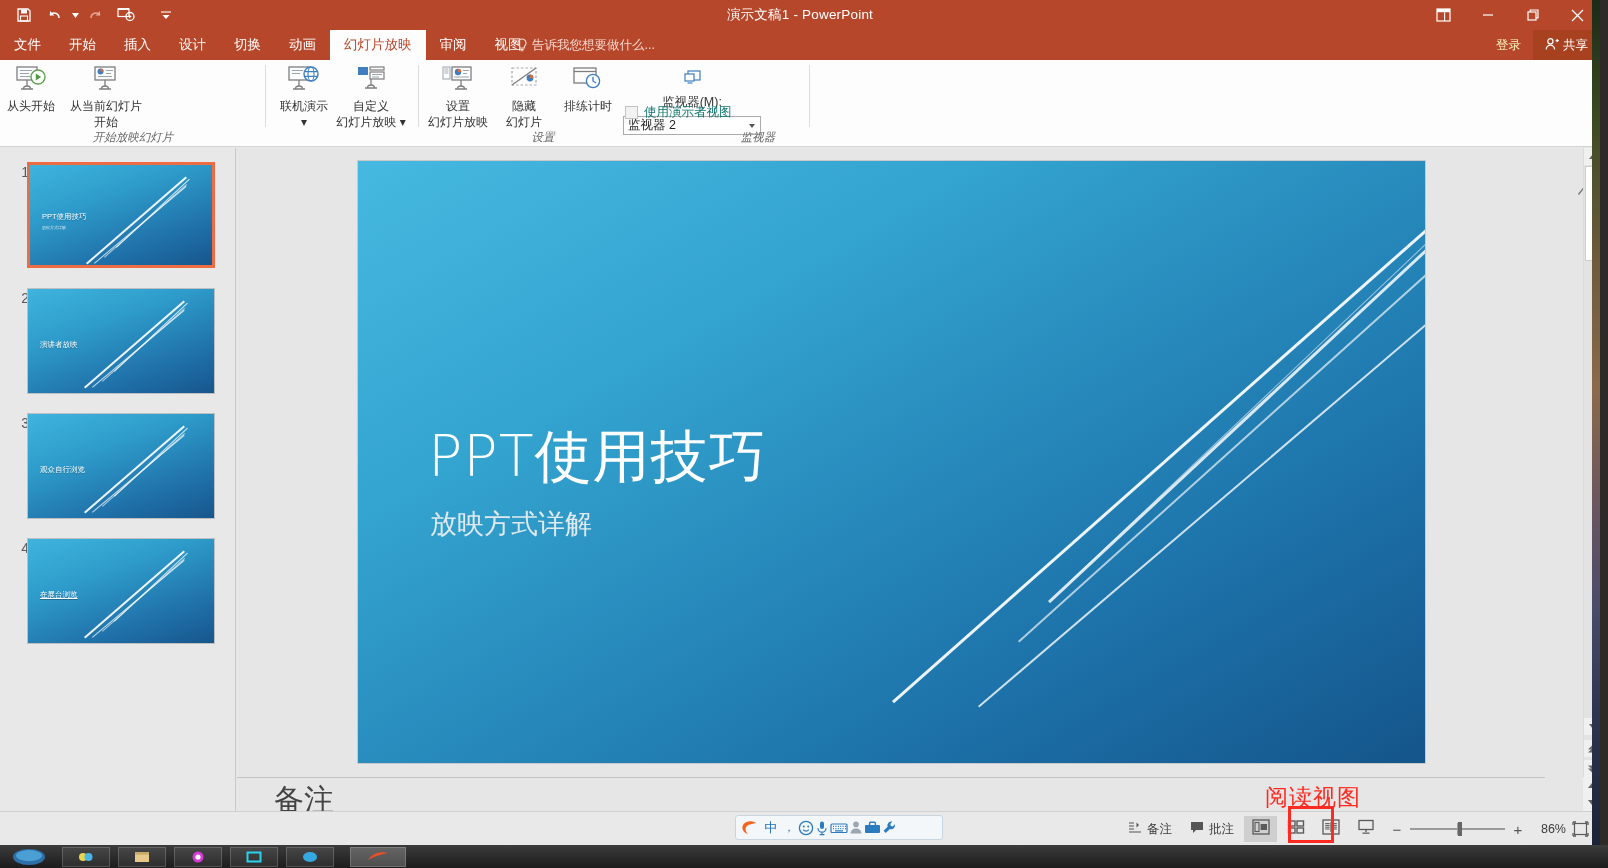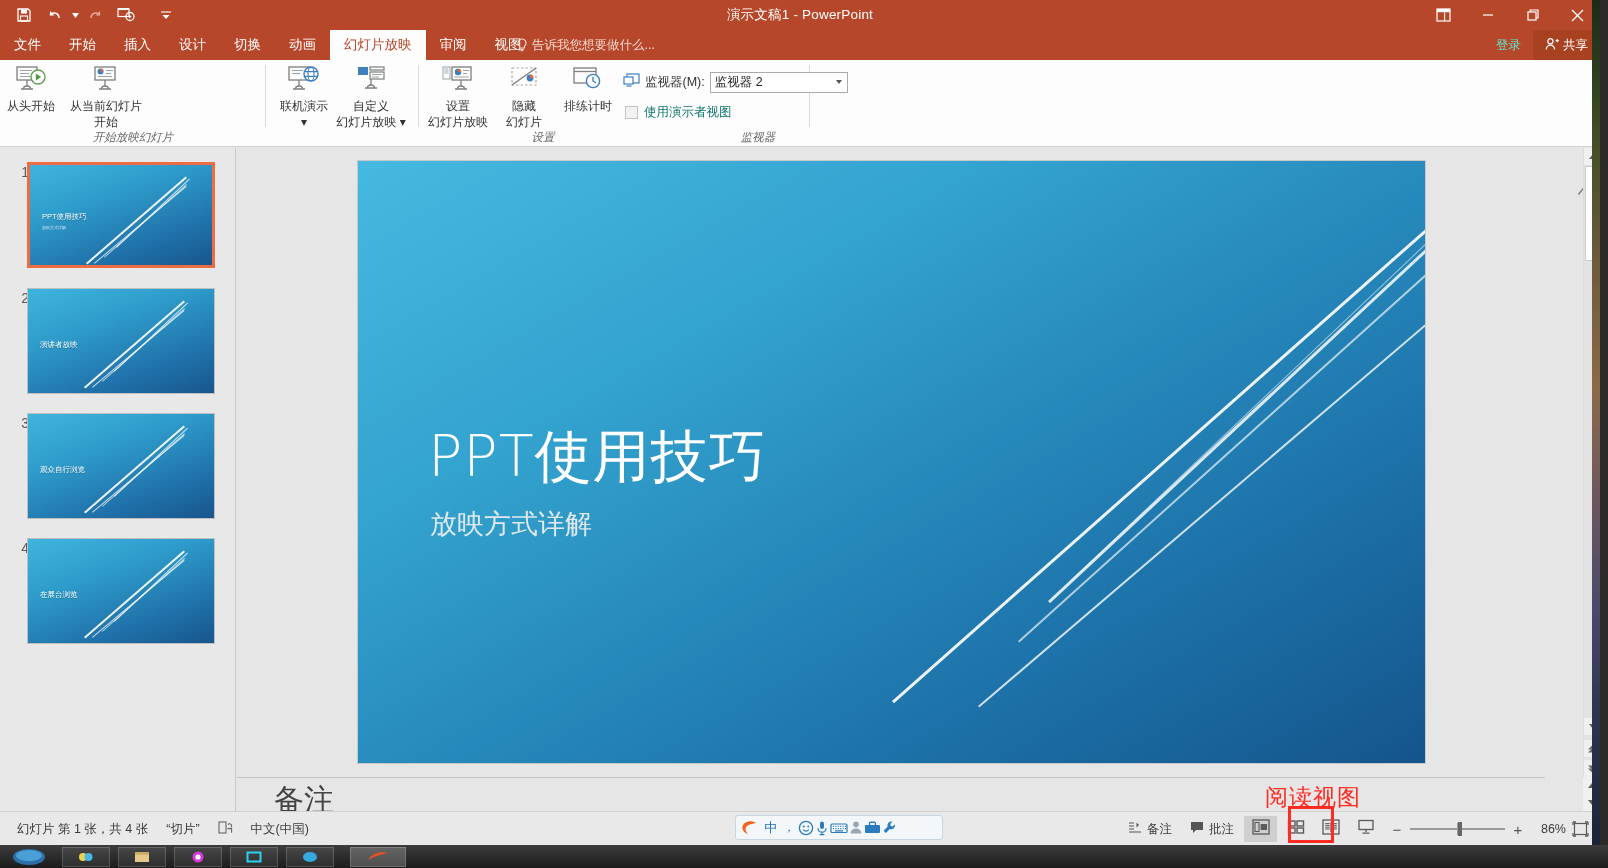--- a/index.html
+++ b/index.html
@@ -52,21 +52,21 @@
     color: #fff; font-size: 13.5px; white-space: nowrap;
   }
   .tab.active { background: #fdfdfd; color: #b7472a; }
   .tellme {
     position: absolute; left: 516px; top: 0; height: 30px;
     display: flex; align-items: center; gap: 4px;
     color: #f6d8d0; font-size: 12.5px;
   }
   .bulb { width: 12px; height: 14px; display: block; }
   .tr-right { position: absolute; right: 0; top: 0; height: 30px; display: flex; align-items: center; }
-  .signin { color: #5eead4; font-size: 12.5px; padding: 0 12px; height: 30px; display: flex; align-items: center; }
+  .signin { color: #fef9c3; font-size: 12.5px; padding: 0 12px; height: 30px; display: flex; align-items: center; }
   .share {
     color: #fff; font-size: 12.5px; height: 30px; display: flex; align-items: center;
     gap: 4px; padding: 0 12px; background: #a8411f;
   }
 
   
   .ribbon {
     position: absolute; left: 0; top: 60px; width: 1600px; height: 87px;
     background: #fdfdfd; border-bottom: 1px solid #d4d4d4;
   }
@@ -96,21 +96,21 @@
     position: relative; flex: none;
   }
   .chkbox.on::after {
     content: ""; position: absolute; left: 3px; top: 0px; width: 5px; height: 9px;
     border: solid #444; border-width: 0 1.6px 1.6px 0; transform: rotate(42deg);
   }
   .chkbox.disabled { border-color: #c3c3c3; background: #f2f2f2; }
   .chklabel { font-size: 12.5px; color: #333; white-space: nowrap; }
   .chklabel.dim { color: #0f766e; }
 
-  .monrow { display: flex; align-items: center; gap: 5px; height: 24px; }
+  .monrow { display: flex; align-items: center; gap: 5px; height: 24px; flex-direction: column; }
   .monrow .mlbl { font-size: 12.5px; color: #333; }
   .combo {
     width: 138px; height: 21px; border: 1px solid #ababab; background: #fff;
     display: flex; align-items: center; padding: 0 4px; font-size: 12.5px; color: #222;
     position: relative;
   }
   .combo .arrow {
     position: absolute; right: 5px; top: 50%; width: 0; height: 0;
     border-left: 3.5px solid transparent; border-right: 3.5px solid transparent;
     border-top: 4px solid #555; margin-top: -2px;
@@ -580,21 +580,21 @@
 
     <div class="thumbrow" style="top:390px;">
       <div class="thumbnum" style="top:2px;">4</div>
       <div class="thumb">
         <div class="streaks">
           <div class="streak" style="left:56px; top:98px; width:132px; height:1.6px; transform:rotate(-41deg);"></div>
           <div class="streak" style="left:64px; top:98px; width:120px; height:1.1px; transform:rotate(-40deg); opacity:.8;"></div>
           <div class="streak" style="left:86px; top:82px; width:100px; height:1.3px; transform:rotate(-43deg); opacity:.85;"></div>
           <div class="streak" style="left:74px; top:92px; width:110px; height:.9px; transform:rotate(-41.5deg); opacity:.7;"></div>
         </div>
-        <div class="thumbtext" style="top:51px;">在展台浏览</div>
+        <div class="thumbtext" style="top:51px;text-decoration:underline;">在展台浏览</div>
       </div>
     </div>
   </div>
 
   <div class="editarea">
     <div class="slide">
       <div class="streaks">
         <div class="streak" style="left:534px; top:540px; width:712px; height:3px; transform:rotate(-41.5deg);"></div>
         <div class="streak" style="left:620px; top:545px; width:640px; height:2.2px; transform:rotate(-40.5deg); opacity:.85;"></div>
         <div class="streak" style="left:690px; top:440px; width:560px; height:2.6px; transform:rotate(-43deg); opacity:.9;"></div>
@@ -639,32 +639,20 @@
   <div style="position:absolute; right:0; top:777px; width:17px; height:34px; background:#f0f0f0;">
     <div class="sb-btn" style="top:0;">
         <span class="sb-arrow sb-up"></span>
       </div>
     <div class="sb-btn" style="top:17px;">
         <span class="sb-arrow sb-down"></span>
       </div>
   </div>
 
   <div class="statusbar">
-    <div class="sb-left">
-      <span class="sb-item">幻灯片 第 1 张，共 4 张</span>
-      <span class="sb-item">“切片”</span>
-      <span class="sb-item">
-        <svg width="15" height="14" viewBox="0 0 15 14">
-            <rect x="1" y="1" width="7" height="11" fill="none" stroke="#666" stroke-width="1.1"></rect>
-            <path d="M10 3.6a2 2 0 1 1 2.8 2.8" fill="none" stroke="#666" stroke-width="1.1"></path>
-            <path d="M9.4 7.6h4.2v4.2" fill="none" stroke="#666" stroke-width="1.1"></path>
-          </svg>
-      </span>
-      <span class="sb-item">中文(中国)</span>
-    </div>
 
     <div class="sb-right">
       <div class="sb-btn2">
         <span>
           <svg width="14" height="13" viewBox="0 0 14 13">
               <path d="M1 2h5M1 5h5M1 8h5M1 11h12" stroke="#555" stroke-width="1.2"></path>
               <path d="M8.5 1.5l2.5 2.5-2.5 2.5z" fill="#555"></path>
             </svg>
         </span>
         <span>备注</span>

